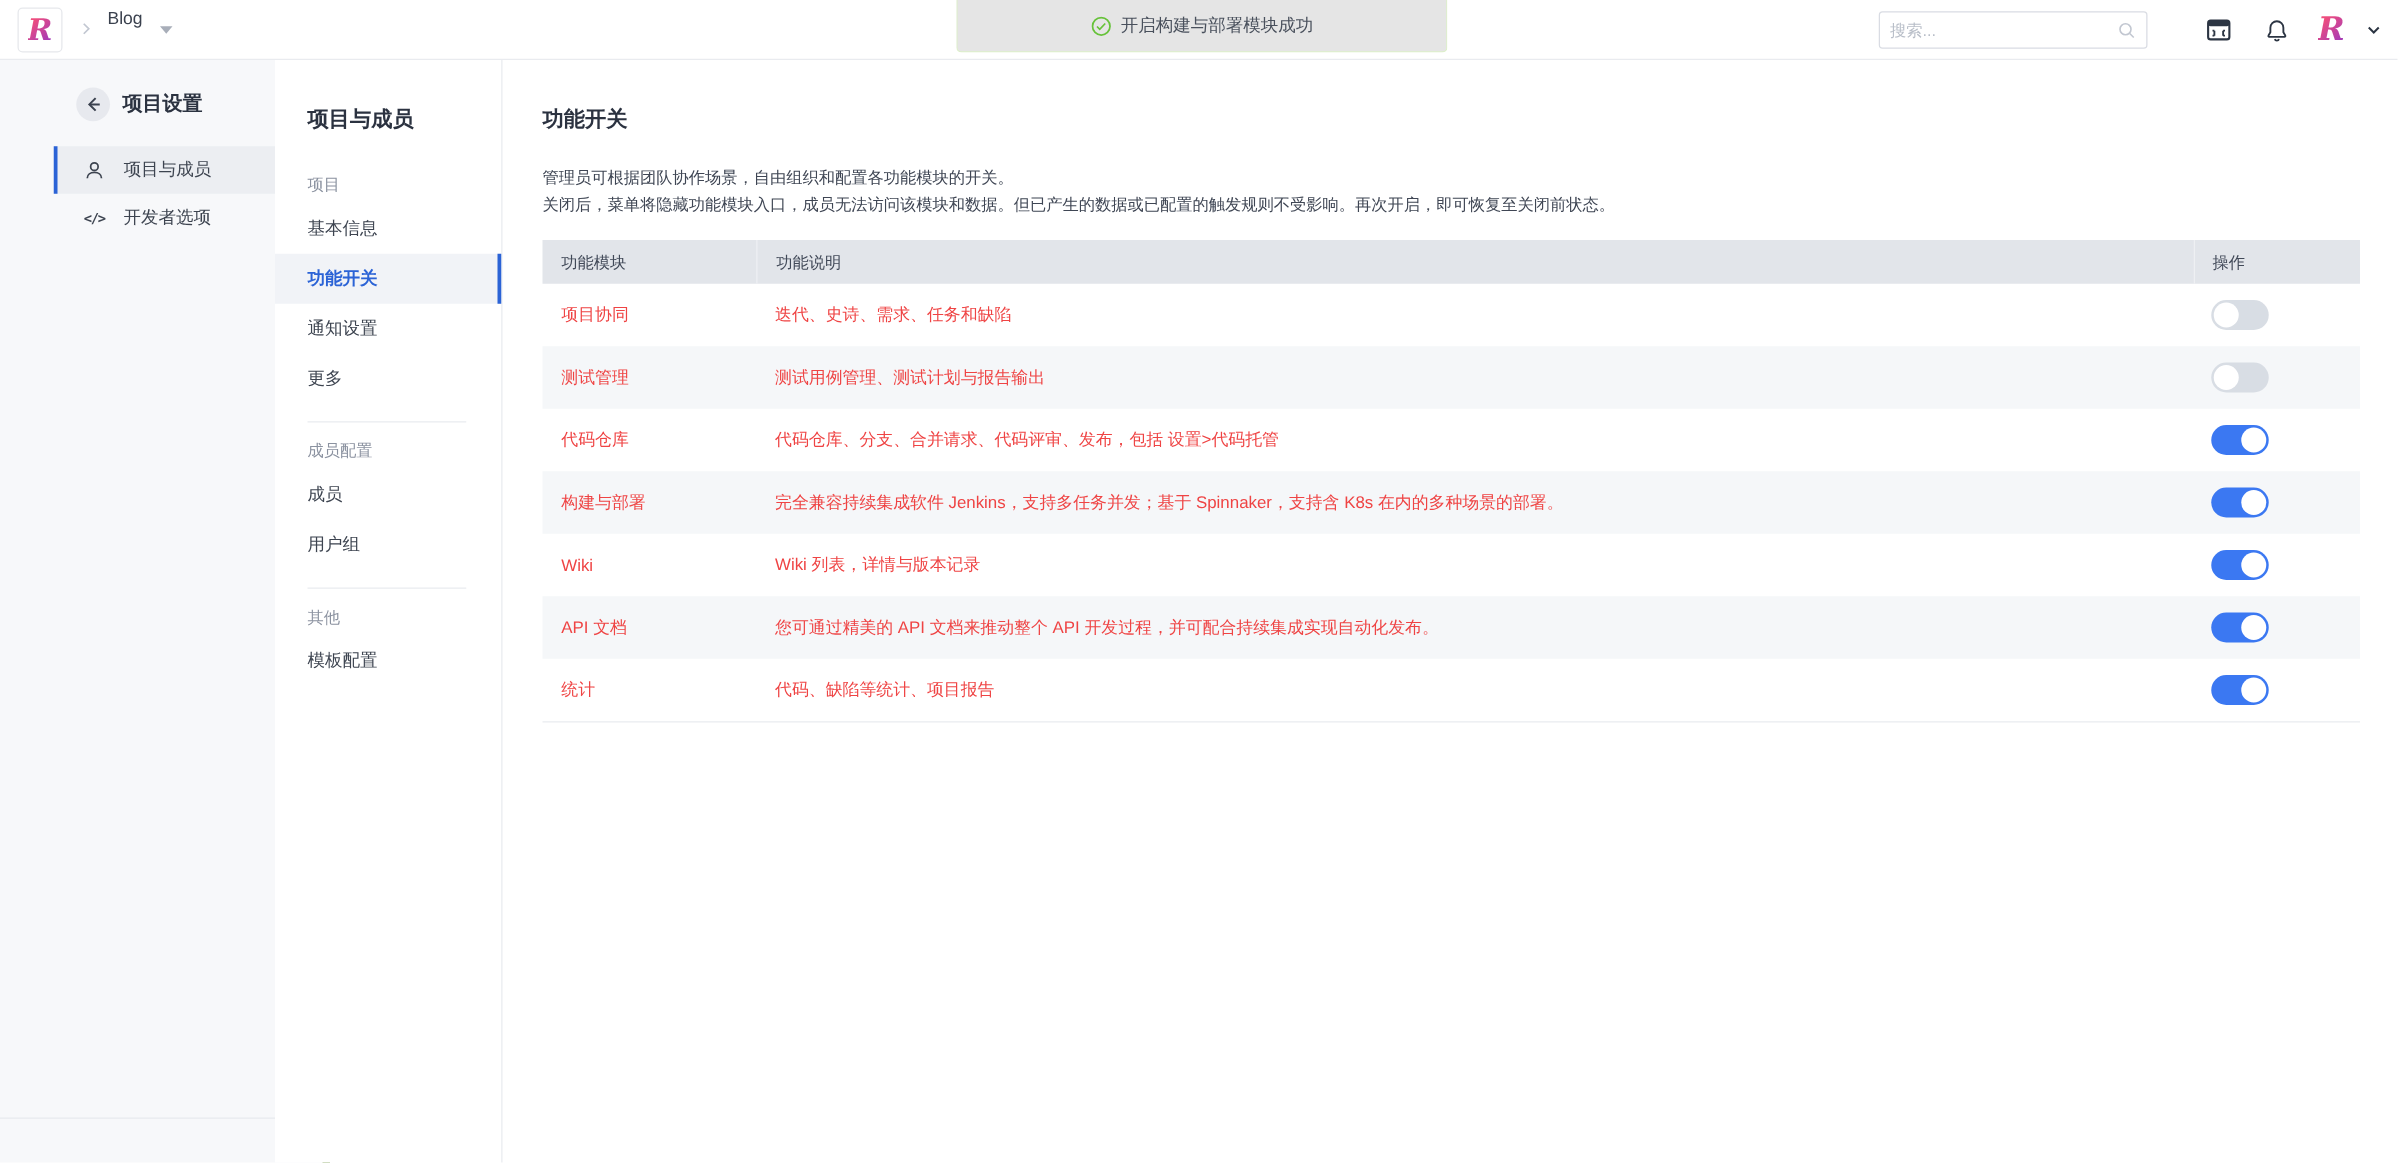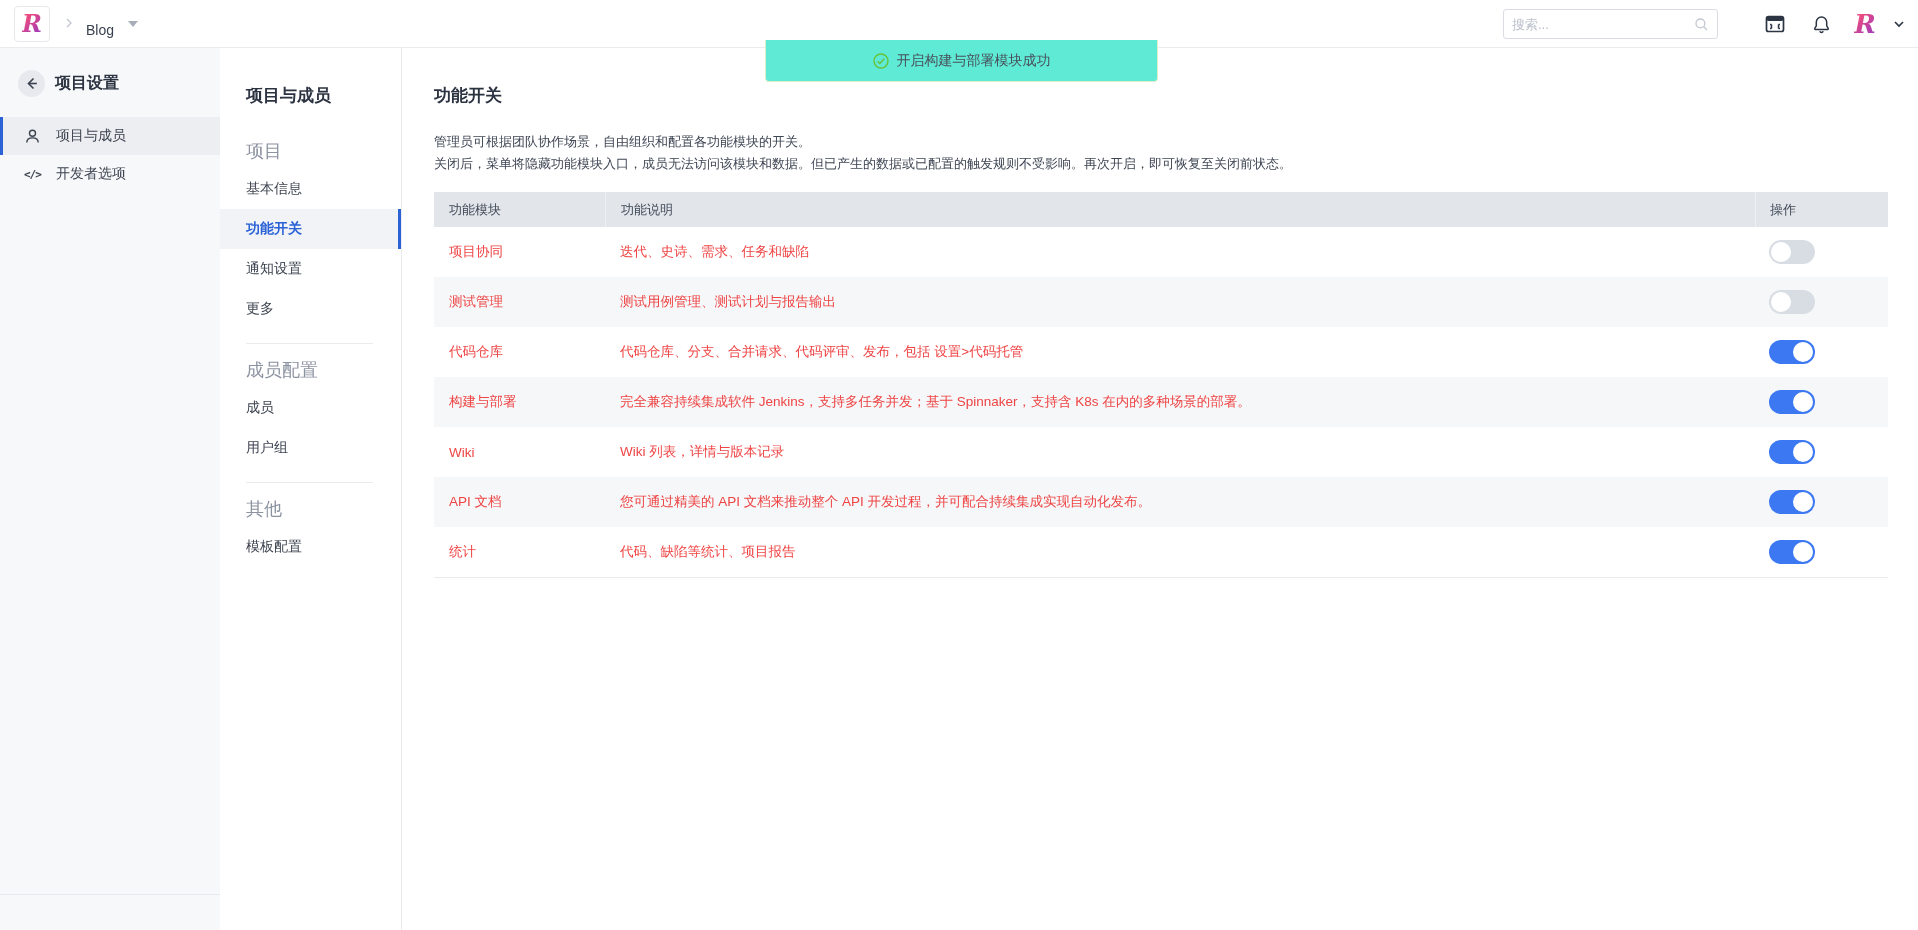--- a/index.html
+++ b/index.html
@@ -8,60 +8,60 @@
 
   
   .topbar { position:absolute; left:0; top:0; width:1918px; height:48px; background:#fff;
     border-bottom:1px solid #e9ebef; z-index:5; }
   .logo-box { position:absolute; left:14px; top:6px; width:36px; height:36px; border:1px solid #e6e8ec;
     border-radius:4px; display:flex; align-items:center; justify-content:center; background:#fff; cursor:pointer; }
   .logo-r { font-family:"DejaVu Serif",serif; font-style:italic; font-weight:bold; font-size:24px;
     background:linear-gradient(135deg,#ef4d7d 20%,#a43bb8 85%); -webkit-background-clip:text;
     background-clip:text; color:transparent; line-height:1; }
   .crumb-sep { position:absolute; left:62px; top:16px; color:#c2c7d1; }
-  .crumb-name { position:absolute; left:86px; top:22px; font-size:14px; color:#3a414e; cursor:pointer; }
+  .crumb-name { position:absolute; left:86px; top:6px; font-size:14px; color:#3a414e; cursor:pointer; }
   .crumb-caret { position:absolute; left:128px; top:21px; width:0; height:0; border-left:5px solid transparent;
     border-right:5px solid transparent; border-top:6px solid #a8aeb9; cursor:pointer; }
 
-  .toast { position:absolute; left:765px; top:0; width:393px; height:42px; background:#5eead4;
+  .toast { position:absolute; left:765px; top:0; width:393px; height:42px; background:#e5e5e5;
     border:1px solid #dcefc8; border-top:none; border-radius:0 0 4px 4px; display:flex;
-    align-items:center; justify-content:center; gap:8px; font-size:14px; color:#49505c;margin-top:40px; }
+    align-items:center; justify-content:center; gap:8px; font-size:14px; color:#49505c; }
 
   .search-box { position:absolute; left:1503px; top:9px; width:215px; height:30px; border:1px solid #d9dce3;
     border-radius:3px; background:#fff; display:flex; align-items:center; padding:0 8px; }
   .search-box input { border:none; outline:none; flex:1; font-size:13px; color:#ec4899;
     font-family:Liberation Sans, sans-serif; background:transparent; }
   .search-box input::placeholder { color:#b8bec8; }
   .tb-icon { position:absolute; top:11px; width:26px; height:26px; display:flex; align-items:center;
     justify-content:center; cursor:pointer; }
   .avatar-r { font-family:"DejaVu Serif",serif; font-style:italic; font-weight:bold; font-size:26px;
     background:linear-gradient(135deg,#ef4d7d 20%,#a43bb8 85%); -webkit-background-clip:text;
     background-clip:text; color:transparent; line-height:1; }
 
   
   .sidebar { position:absolute; left:0; top:48px; width:264px; height:882px; background:#f7f8fa;
-    border-right:6px solid #4d7c0f; }
+    border-right:6px solid #4d7c0f;padding-left:43px; }
   .sb-head { display:flex; align-items:center; gap:10px; padding:22px 0 20px 18px; }
   .back-btn { width:27px; height:27px; border-radius:50%; background:#e7e9ee; display:flex;
     align-items:center; justify-content:center; cursor:pointer; flex:none; }
   .sb-title { font-size:16px; font-weight:bold; color:#2b3240; }
   .sb-item { height:38px; display:flex; align-items:center; gap:15px; padding-left:21px;
     font-size:14px; color:#3d4450; cursor:pointer; border-left:3px solid transparent; }
   .sb-item.active { background:#eceef2; border-left-color:#2b63d6; }
   .sb-item .code-ic { font-family:"DejaVu Sans Mono",monospace; font-size:11px; font-weight:bold;
     color:#3d4450; letter-spacing:-1px; }
   .sb-foot { position:absolute; bottom:0; left:0; width:100%; height:36px; border-top:1px solid #e7e9ee;
     display:flex; align-items:center; justify-content:flex-end; padding-right:24px; }
   .collapse { font-size:17px; color:#5a6270; cursor:pointer; line-height:1; }
 
   
   .set-nav { position:absolute; left:220px; top:48px; width:182px; height:882px; background:#fff;
     border-right:1px solid #e9ebef; }
   .set-nav h2 { font-size:17px; font-weight:bold; color:#2b3240; padding:36px 0 18px 26px; }
-  .nav-label { font-size:18px; color:#8b92a0; padding:14px 0 6px 26px; }
+  .nav-label { font-size:13px; color:#8b92a0; padding:14px 0 6px 26px; }
   .nav-item { height:40px; display:flex; align-items:center; padding-left:26px; font-size:14px;
     color:#3d4450; cursor:pointer; border-right:3px solid transparent; }
   .nav-item.active { background:#f1f3f7; color:#2b63d6; font-weight:bold; border-right-color:#2b63d6; }
   .nav-divider { border-top:1px solid #e9ebef; margin:14px 28px 0 26px; }
 
   
   .main { position:absolute; left:403px; top:48px; width:1515px; height:882px; background:#fff;
     padding:36px 30px 0 31px; }
   .main h1 { font-size:17px; font-weight:bold; color:#2b3240; margin-bottom:24px; }
   .desc { font-size:13px; color:#3f4654; line-height:22px; }

